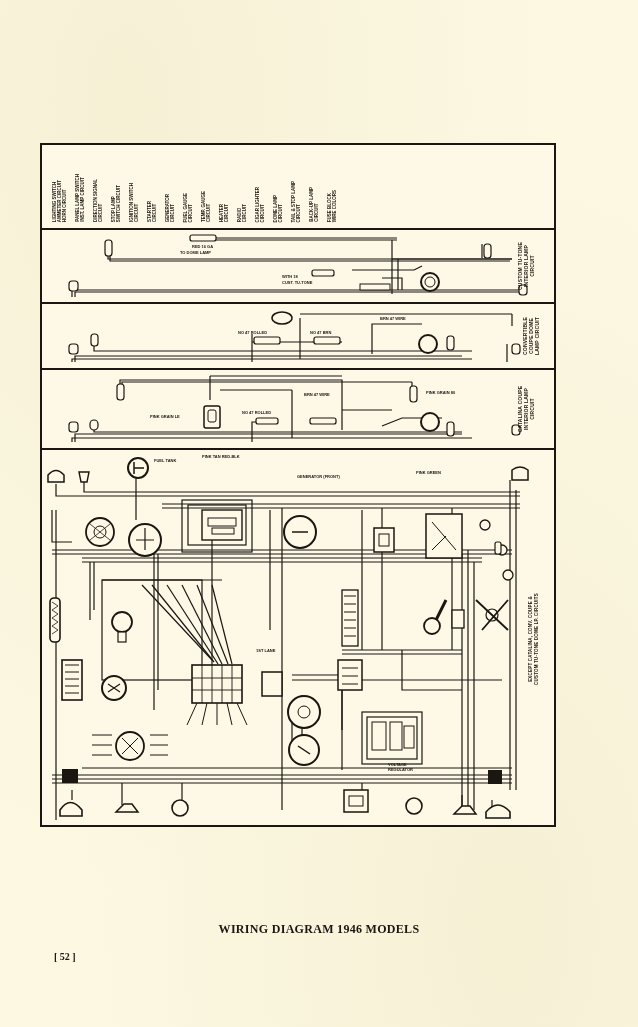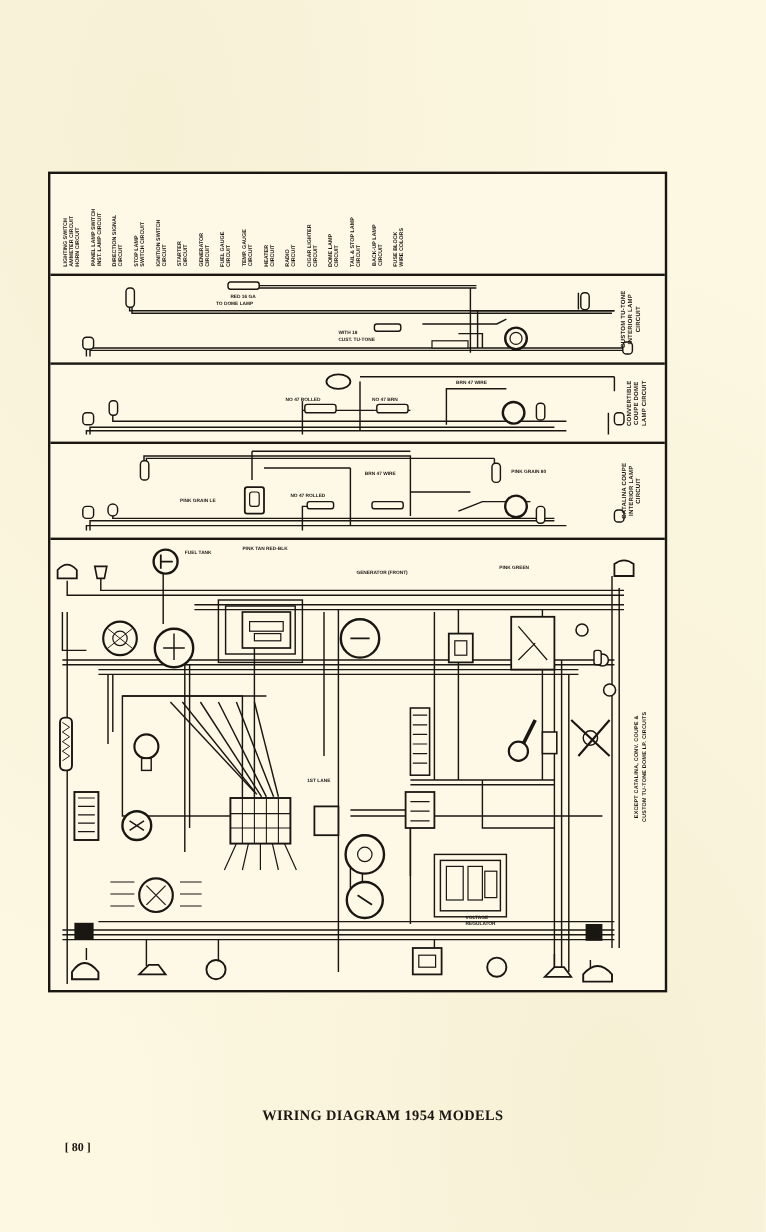--- a/index.html
+++ b/index.html
@@ -420,14 +420,14 @@
       <text class="tiny" x="374" y="24">PINK GREEN</text>
       <text class="tiny" x="214" y="202">1ST LANE</text>
       <text class="tiny" x="346" y="316">VOLTAGE</text>
       <text class="tiny" x="346" y="321">REGULATOR</text>
     </svg>
     <span class="side-label" style="right:-26px; font-size:4.5px;">EXCEPT CATALINA, CONV. COUPE &amp;
 CUSTOM TU-TONE DOME LP. CIRCUITS</span>
   </div>
 </div>
 
-<div class="caption">WIRING DIAGRAM 1954 MODELS</div>
-<div class="page-number">[ 80 ]</div>
+<div class="caption">WIRING DIAGRAM 1946 MODELS</div>
+<div class="page-number">[ 52 ]</div>
 
 </body></html>

